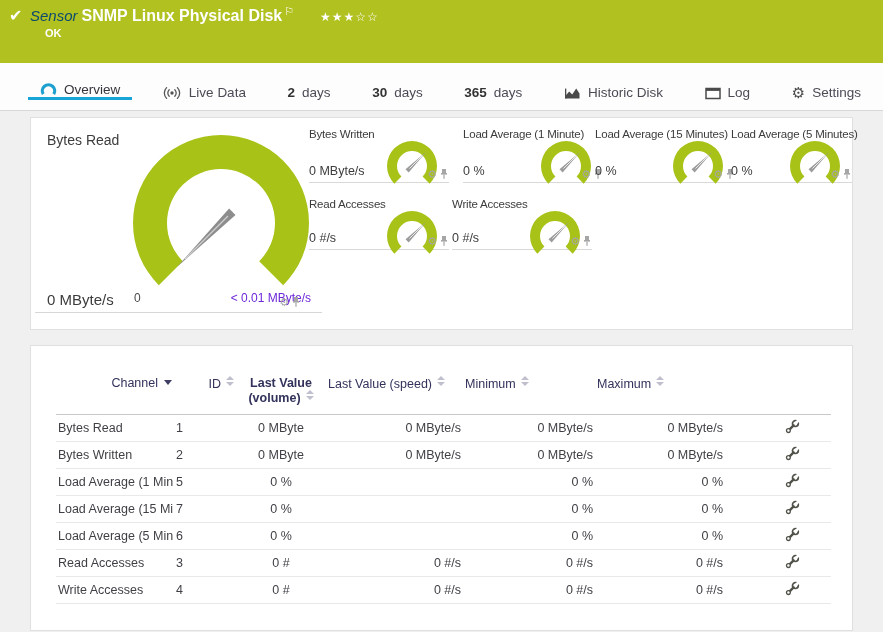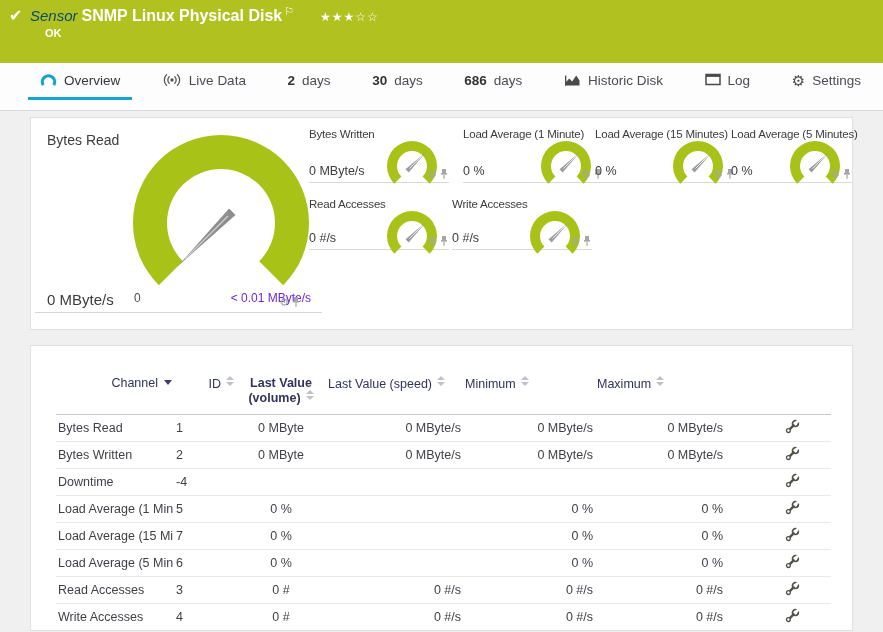--- a/index.html
+++ b/index.html
@@ -22,21 +22,21 @@
   .topbar-stub { position:absolute; left:0; top:63px; width:6px; height:12px; background:#b1c120; }
 
   
   .tabbar {
     position:absolute; left:0; top:63px; width:883px; height:48px;
     background:#fdfdfd; border-bottom:1px solid #d8d8d8;
     display:flex; justify-content:space-between; align-items:flex-start;
     padding:0 10px 0 28px;
   }
   .tab {
-    display:flex; align-items:flex-start; gap:7px; height:37px; padding:10px 12px;
+    display:flex; align-items:flex-end; gap:7px; height:37px; padding:0 12px;
     font-size:13.5px; color:#4b4b55; cursor:pointer; white-space:nowrap;
   }
   .tab.active { border-bottom:3px solid #17a5d7; color:#35353d; }
   .tab-strong { font-weight:bold; color:#333; }
   .gear-glyph-tab { font-size:15px; color:#4a4a4a; line-height:1; }
 
   
   .panel { position:absolute; background:#fff; border:1px solid #e0e0e0; }
   .panel-gauges { left:30px; top:117px; width:823px; height:213px; }
   .panel-table  { left:30px; top:345px; width:823px; height:286px; padding:0 18px 0 25px; overflow:hidden; }
@@ -118,21 +118,21 @@
     </div>
     <div class="tab">
       <span class="tab-strong">2</span>
       <span>days</span>
     </div>
     <div class="tab">
       <span class="tab-strong">30</span>
       <span>days</span>
     </div>
     <div class="tab">
-      <span class="tab-strong">686</span>
+      <span class="tab-strong">365</span>
       <span>days</span>
     </div>
     <div class="tab">
       <svg width="17" height="14" viewBox="0 0 17 14">
         <path d="M1.5 12.5 L1.5 9.8 L5.2 5.4 L8.2 8.4 L12.2 2.6 L15.5 7.4 L15.5 12.5 Z" fill="#4a4a4a"></path>
         <rect x="1" y="2.6" width="1.3" height="10" fill="#4a4a4a"></rect>
       </svg>
       <span>Historic Disk</span>
     </div>
     <div class="tab">
@@ -338,34 +338,20 @@
           <td class="c-r">0 MByte/s</td>
           <td class="c-r">0 MByte/s</td>
           <td class="wrench-cell"><svg class="wrench" width="15" height="15" viewBox="0 0 15 15">
                 <line x1="3.4" y1="11.6" x2="8.6" y2="6.4" stroke="#52524a" stroke-width="2.4" stroke-linecap="round"></line>
                 <circle cx="3.4" cy="11.6" r="1.9" fill="#fff" stroke="#52524a" stroke-width="1.3"></circle>
                 <circle cx="10.4" cy="4.6" r="2.9" fill="none" stroke="#52524a" stroke-width="1.7"></circle>
                 <line x1="10.4" y1="4.6" x2="14.6" y2="0.4" stroke="#fff" stroke-width="2.8"></line>
               </svg></td>
         </tr>
         <tr>
-          <td>Downtime</td>
-          <td>-4</td>
-          <td class="c-vol"></td>
-          <td class="c-r"></td>
-          <td class="c-r"></td>
-          <td class="c-r"></td>
-          <td class="wrench-cell"><svg class="wrench" width="15" height="15" viewBox="0 0 15 15">
-                <line x1="3.4" y1="11.6" x2="8.6" y2="6.4" stroke="#52524a" stroke-width="2.4" stroke-linecap="round"></line>
-                <circle cx="3.4" cy="11.6" r="1.9" fill="#fff" stroke="#52524a" stroke-width="1.3"></circle>
-                <circle cx="10.4" cy="4.6" r="2.9" fill="none" stroke="#52524a" stroke-width="1.7"></circle>
-                <line x1="10.4" y1="4.6" x2="14.6" y2="0.4" stroke="#fff" stroke-width="2.8"></line>
-              </svg></td>
-        </tr>
-        <tr>
           <td>Load Average (1 Min...</td>
           <td>5</td>
           <td class="c-vol">0 %</td>
           <td class="c-r"></td>
           <td class="c-r">0 %</td>
           <td class="c-r">0 %</td>
           <td class="wrench-cell"><svg class="wrench" width="15" height="15" viewBox="0 0 15 15">
                 <line x1="3.4" y1="11.6" x2="8.6" y2="6.4" stroke="#52524a" stroke-width="2.4" stroke-linecap="round"></line>
                 <circle cx="3.4" cy="11.6" r="1.9" fill="#fff" stroke="#52524a" stroke-width="1.3"></circle>
                 <circle cx="10.4" cy="4.6" r="2.9" fill="none" stroke="#52524a" stroke-width="1.7"></circle>

